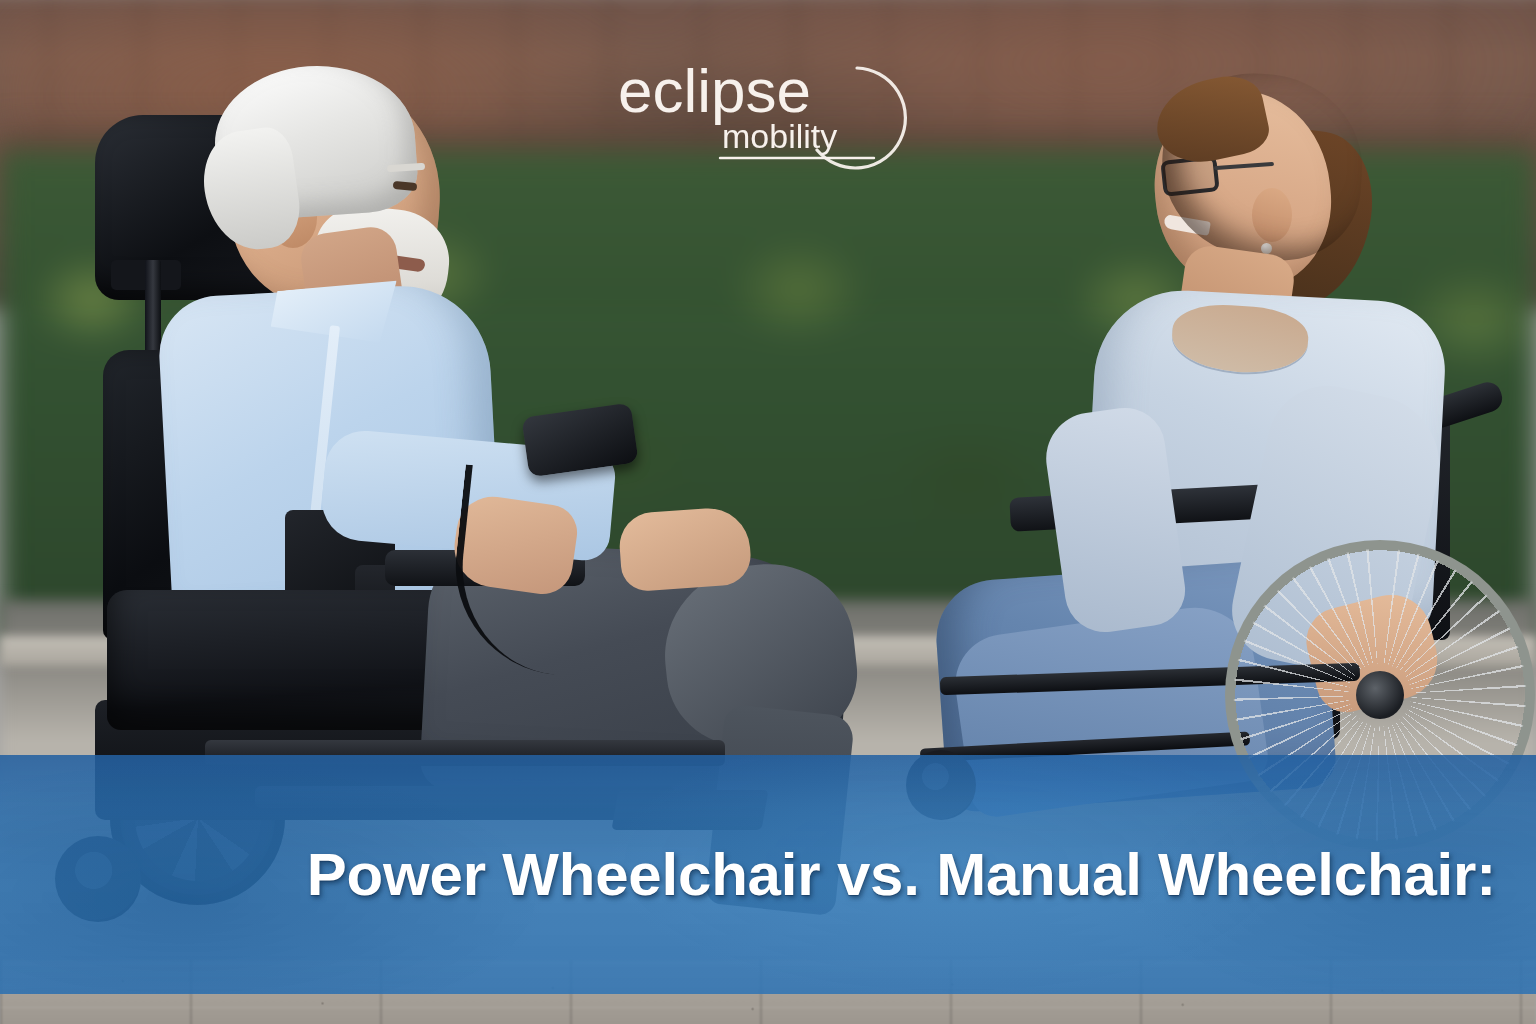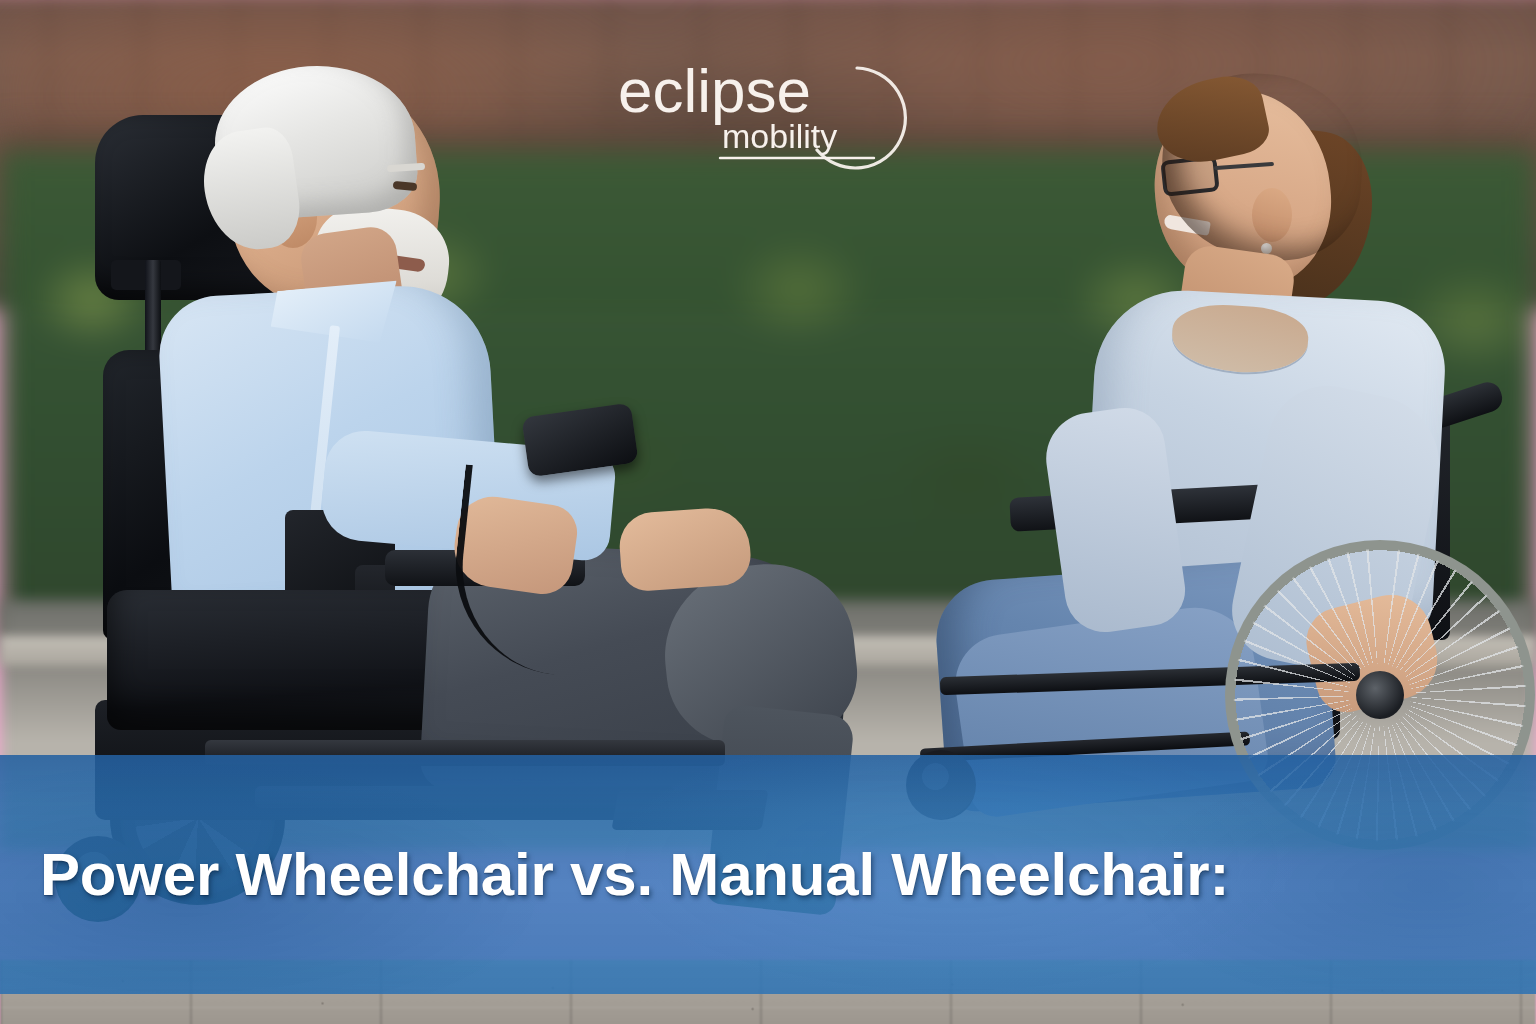--- a/index.html
+++ b/index.html
@@ -6,21 +6,21 @@
   * { margin:0; padding:0; box-sizing:border-box; }
   html,body{
     width:1536px; height:1024px; overflow:hidden;
     background:#000;
     font-family:"Liberation Sans", sans-serif;
   }
   #stage{
     position:relative;
     width:1536px; height:1024px;
     overflow:hidden;
-    background:#f9a8d4;
+    background:#a3a3a3;
   }
 
   
   .photo{ position:absolute; inset:0; }
 
   
   .brick{
     position:absolute; left:0; top:0; width:1536px; height:300px;
     background:
       repeating-linear-gradient(0deg,
@@ -484,21 +484,21 @@
   
   .banner{
     position:absolute; left:0; top:755px; width:1536px; height:239px;
     background:linear-gradient(180deg,
        rgba(36,96,160,0.88) 0%,
        rgba(45,112,176,0.86) 22%,
        rgba(52,124,188,0.84) 55%,
        rgba(48,116,180,0.88) 100%);
     backdrop-filter:saturate(1.1);
     display:flex; flex-direction:column;
-    align-items:flex-start; justify-content:center;
+    align-items:flex-end; justify-content:center;
     overflow:hidden;
   }
   .banner-sheen{
     position:absolute; inset:0;
     background:
       radial-gradient(520px 200px at 12% 60%, rgba(18,70,125,.35), transparent 70%),
       radial-gradient(480px 190px at 62% 45%, rgba(80,150,205,.25), transparent 72%),
       radial-gradient(420px 180px at 93% 55%, rgba(25,80,135,.30), transparent 72%);
     pointer-events:none;
   }

